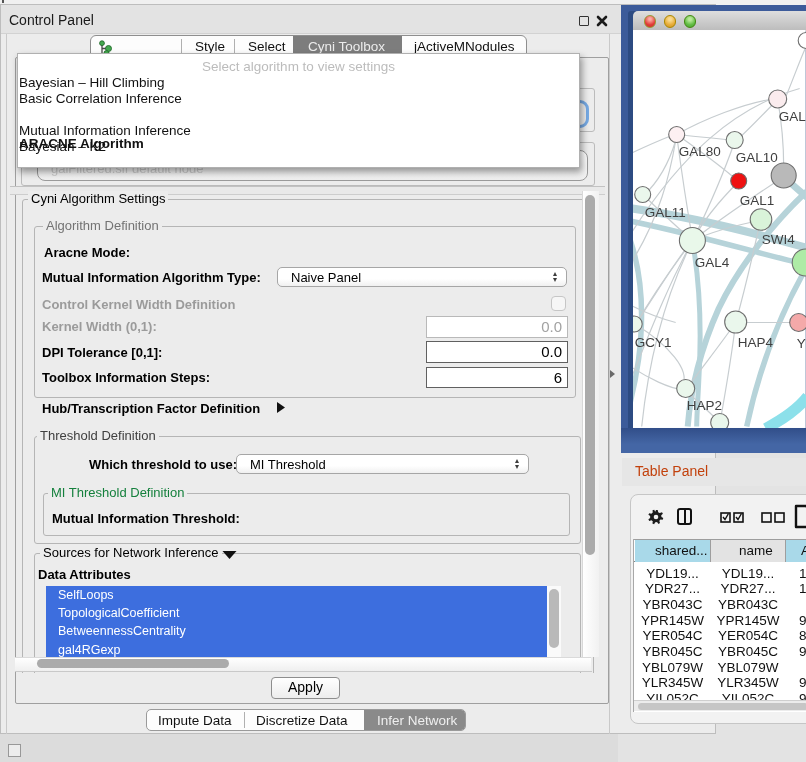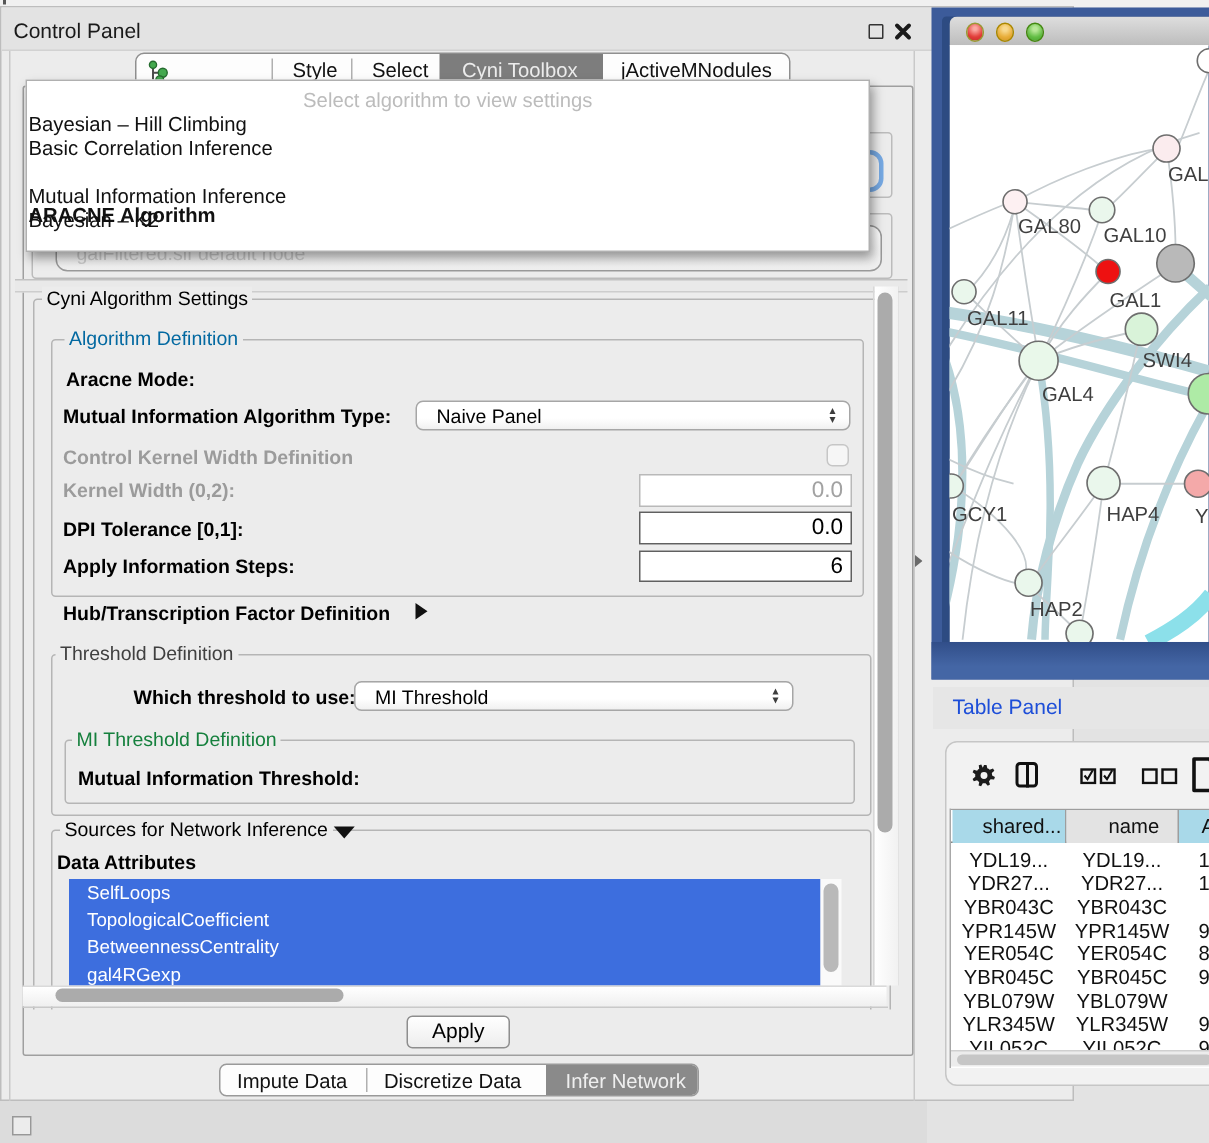--- a/index.html
+++ b/index.html
@@ -67,36 +67,36 @@
   <div class="lbl" style="left:50px;top:156px;font-size:13px;color:#cccccc;">galFiltered.sif default node</div>
 
   <div class="abs" style="left:9px;top:181px;width:595px;height:7px;background:#e9e9e9;border-top:1px solid #c2c2c2;border-bottom:1px solid #cdcdcd;"></div>
 
   <div class="abs" id="cyni" style="left:10px;top:184px;width:588px;height:484px;overflow:hidden;font-size:13px;color:#000;">
 
     <div class="abs" style="left:11px;top:10px;width:570px;height:478px;border:1px solid #b5b5b5;border-radius:3px;"></div>
     <div class="lbl" style="left:17px;top:2px;background:#ececec;padding:0 3px;">Cyni Algorithm Settings</div>
 
     <div class="abs" style="left:23px;top:37px;width:540px;height:170px;border:1px solid #b5b5b5;border-radius:3px;"></div>
-    <div class="lbl" style="left:32px;top:29px;background:#ececec;padding:0 3px;color:#0369a1;">Algorithm Definition</div>
+    <div class="lbl" style="left:32px;top:29px;background:#ececec;padding:0 3px;color:#737373;">Algorithm Definition</div>
 
     <div class="lbl" style="left:33px;top:56px;font-weight:bold;">Aracne Mode:</div>
     <div class="lbl" style="left:31px;top:81px;font-weight:bold;">Mutual Information Algorithm Type:</div>
     <div class="combo" style="left:266px;top:78px;width:290px;height:20px;">
         <span>Naive Panel</span>
       </div>
 
     <div class="lbl" style="left:31px;top:108px;font-weight:bold;color:#9b9b9b;">Control Kernel Width Definition</div>
     <div class="abs" style="left:540px;top:107px;width:13px;height:13px;border:1px solid #c6c6c6;border-radius:4px;background:#f6f6f6;"></div>
 
-    <div class="lbl" style="left:31px;top:130px;font-weight:bold;color:#9b9b9b;">Kernel Width (0,2):</div>
+    <div class="lbl" style="left:31px;top:130px;font-weight:bold;color:#9b9b9b;">Kernel Width (0,1):</div>
     <div class="field dis" style="left:415px;top:127px;width:142px;height:22px;">0.0</div>
     <div class="lbl" style="left:31px;top:156px;font-weight:bold;">DPI Tolerance [0,1]:</div>
     <div class="field drk" style="left:415px;top:152px;width:142px;height:22px;">0.0</div>
-    <div class="lbl" style="left:31px;top:181px;font-weight:bold;">Apply Information Steps:</div>
+    <div class="lbl" style="left:31px;top:181px;font-weight:bold;">Toolbox Information Steps:</div>
     <div class="field drk" style="left:415px;top:178px;width:142px;height:21px;">6</div>
 
     <div class="lbl" style="left:31px;top:212px;font-weight:bold;">Hub/Transcription Factor Definition</div>
     <svg class="abs" style="left:264px;top:212px;" width="12" height="13" viewBox="0 0 12 13">
         <path d="M2 1 L10 6.5 L2 12 Z" fill="#111"></path>
       </svg>
 
     <div class="abs" style="left:23px;top:247px;width:545px;height:106px;border:1px solid #b5b5b5;border-radius:3px;"></div>
     <div class="lbl" style="left:26px;top:239px;background:#ececec;padding:0 3px;color:#404040;">Threshold Definition</div>
 
@@ -222,21 +222,21 @@
       <text x="635" y="347">GCY1</text>
       <text x="738" y="347">HAP4</text>
       <text x="797" y="348">Y</text>
       <text x="687" y="410">HAP2</text>
     </g>
   </svg>
 </div>
 
 <div class="abs" id="tablepanel">
   <div class="abs" style="left:622px;top:458px;width:184px;height:28px;background:#e6e6e6;"></div>
-  <div class="lbl" style="left:635px;top:463px;font-size:14px;color:#1d4ed8;">Table Panel</div>
+  <div class="lbl" style="left:635px;top:463px;font-size:14px;color:#c2410c;">Table Panel</div>
 
   <div class="abs" style="left:630px;top:494px;width:180px;height:230px;background:#f2f2f2;border:1px solid #c6c6c6;border-radius:8px 0 0 8px;box-sizing:border-box;"></div>
 
   <svg class="abs" style="left:647px;top:508px;" width="18" height="18" viewBox="0 0 18 18">
     <path d="M9 2 L10.7 2 L11.2 4.2 A5 5 0 0 1 12.8 5.1 L15 4.3 L15.9 5.8 L14.2 7.3 A5 5 0 0 1 14.4 9 L16.3 10 L15.7 11.7 L13.4 11.5 A5 5 0 0 1 12.3 12.8 L13 15 L11.5 15.9 L10 14.1 A5 5 0 0 1 8.2 14.2 L7.1 16.2 L5.4 15.6 L5.8 13.3 A5 5 0 0 1 4.4 12.2 L2.2 12.9 L1.4 11.3 L3.2 9.9 A5 5 0 0 1 3.2 8.1 L1.4 6.8 L2.2 5.2 L4.4 5.8 A5 5 0 0 1 5.8 4.5 L5.5 2.2 L7.2 1.7 L8.2 3.8 Z" fill="#1c1c1c"></path>
     <circle cx="9" cy="9" r="2.3" fill="#f2f2f2"></circle>
   </svg>
   <div class="abs" style="left:677px;top:508px;width:11px;height:13px;border:2.5px solid #111;border-radius:3px;"></div>
   <div class="abs" style="left:683.5px;top:509px;width:2.5px;height:16px;background:#111;"></div>
   <svg class="abs" style="left:720px;top:512px;" width="25" height="11" viewBox="0 0 25 11">

